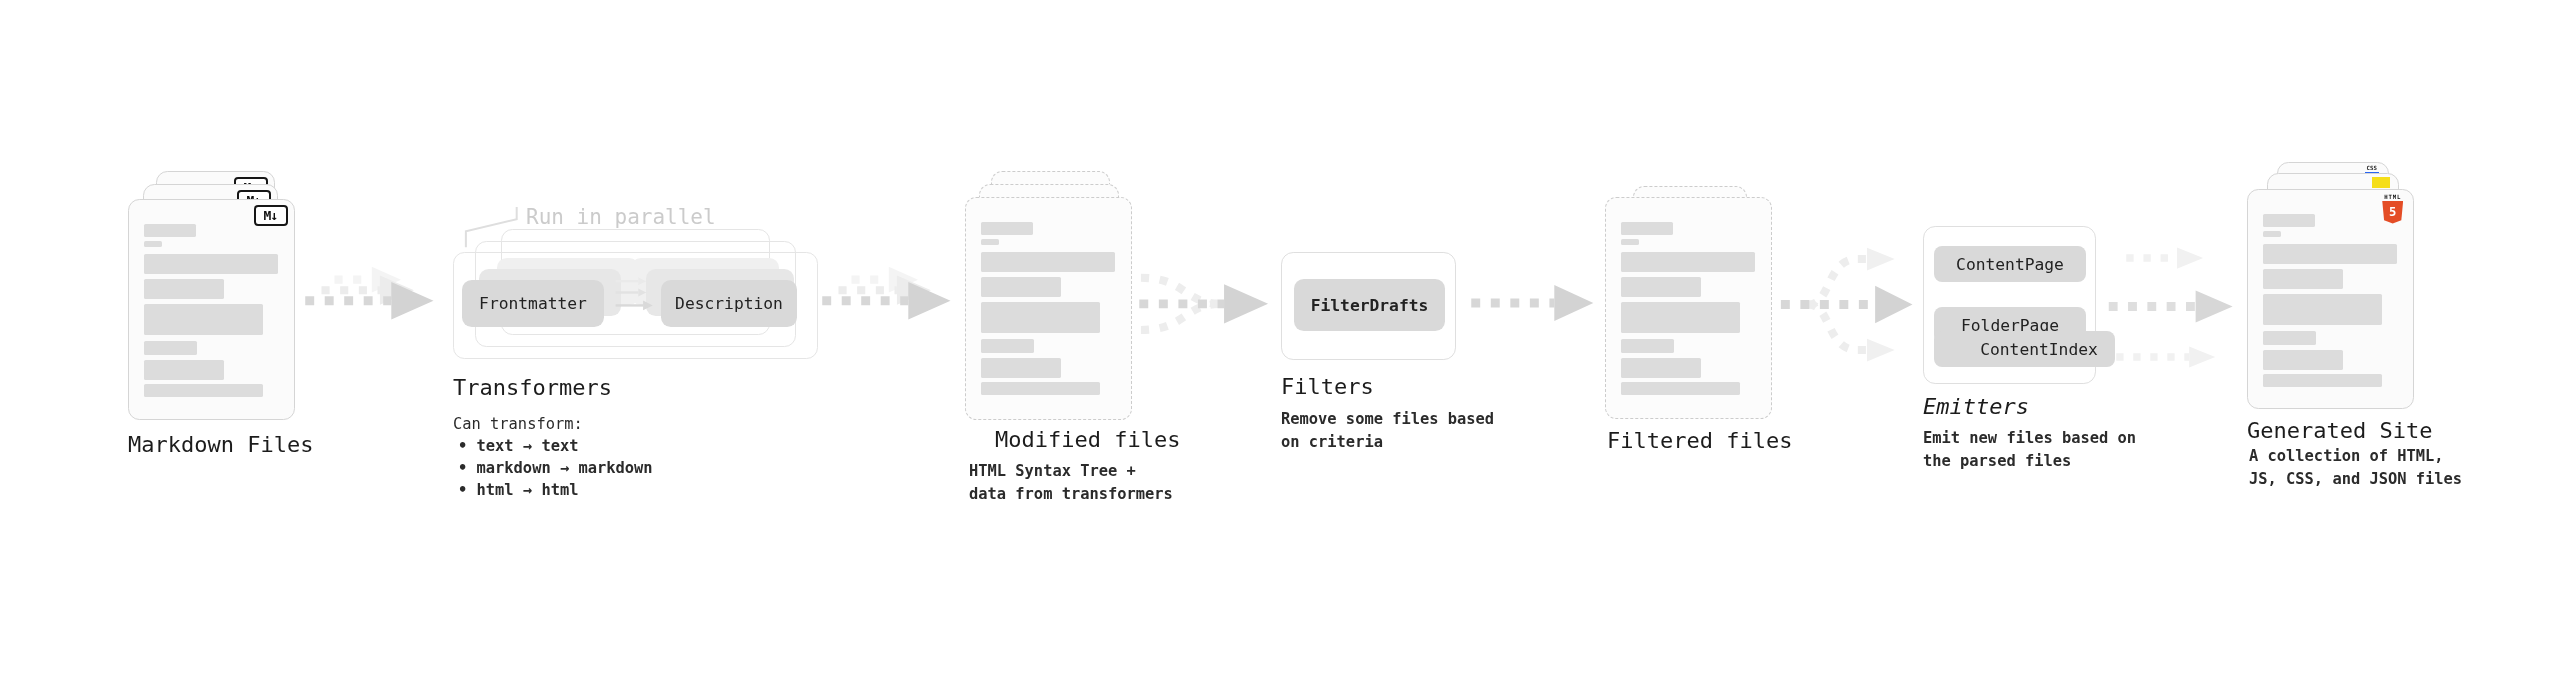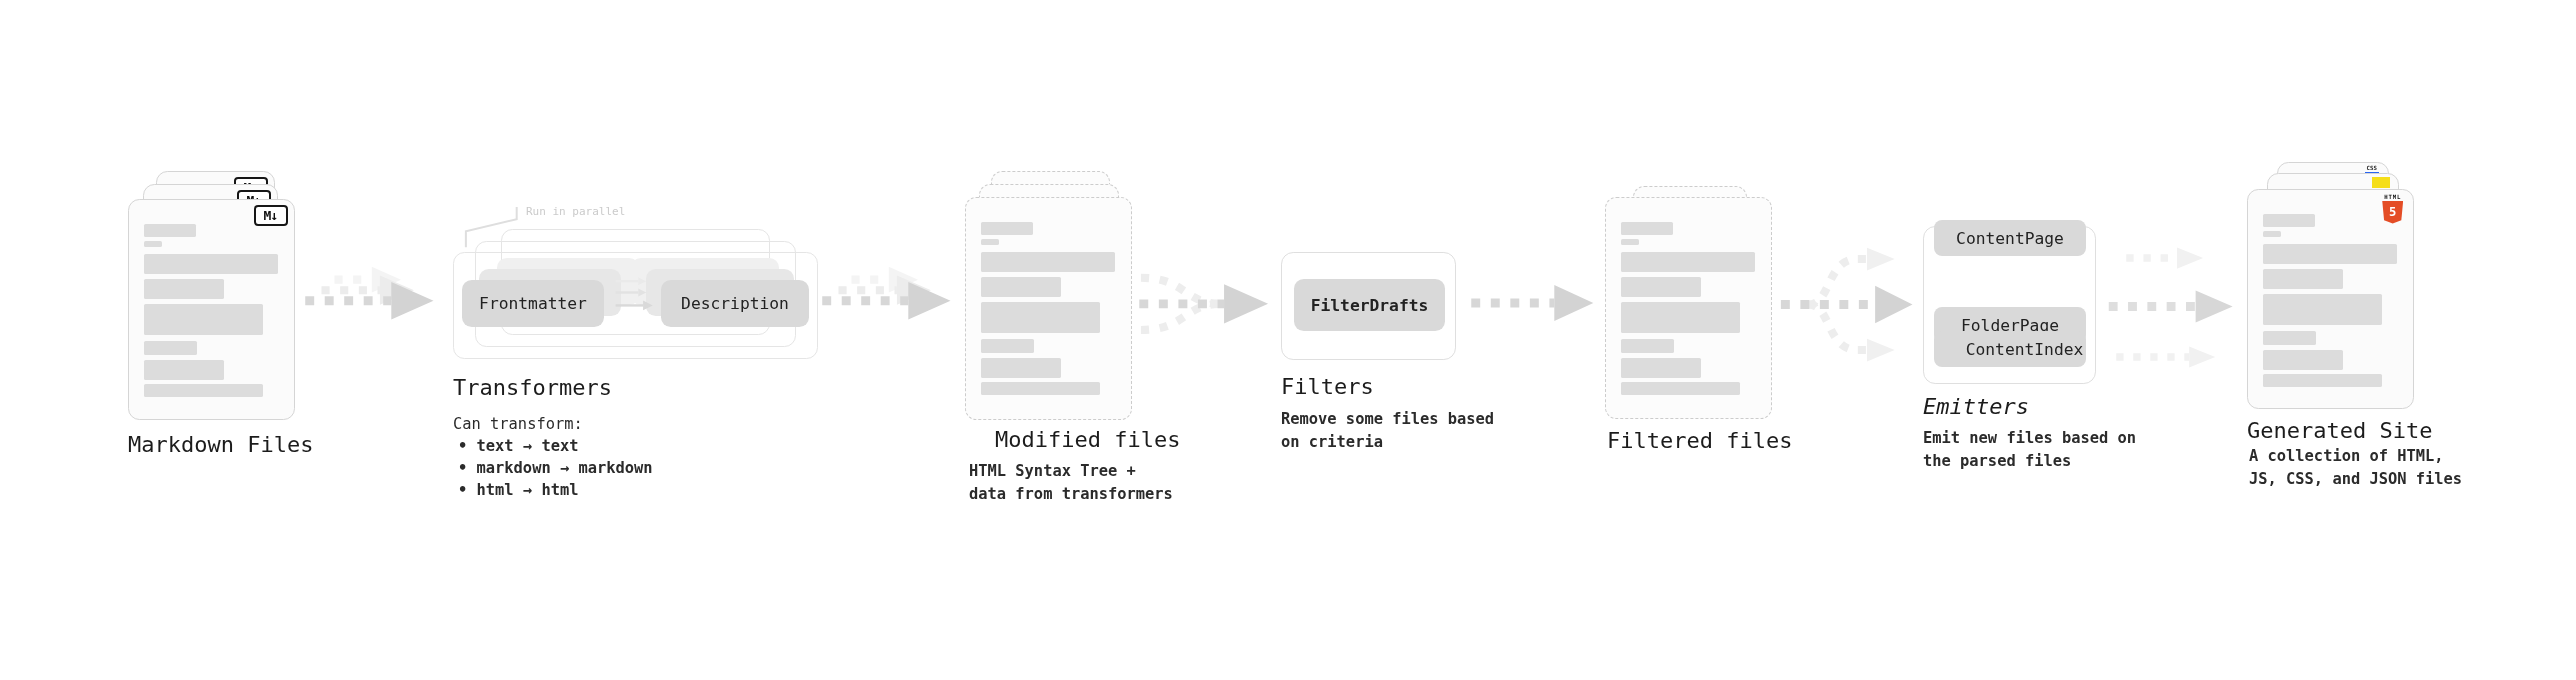--- a/index.html
+++ b/index.html
@@ -27,21 +27,21 @@
   
   .heading{position:absolute;font-size:22px;color:#1c1c1c;white-space:nowrap;}
   .desc{position:absolute;font-size:15.4px;line-height:23px;color:#2b2b2b;white-space:nowrap;}
   .desc div{white-space:nowrap;font-weight:bold;}
   
   .t-box{position:absolute;border:1.6px solid #e5e5e5;border-radius:11.4px;box-sizing:border-box;background:transparent;}
   .pill{position:absolute;background:#d9d9d9;border-radius:9.8px;display:flex;align-items:center;justify-content:center;font-size:16.3px;color:#222;box-sizing:border-box;white-space:nowrap;}
   .pill.ghost1{background:#e7e7e7;}
   .pill.ghost2{background:#f0f0f0;}
   .panel{position:absolute;background:#ffffff;border:1.6px solid #dfdfdf;border-radius:12.2px;box-sizing:border-box;}
-  .callout-text{position:absolute;font-size:11px;color:#cbcbcb;white-space:nowrap;}
+  .callout-text{position:absolute;font-size:21px;color:#cbcbcb;white-space:nowrap;}
   
   .html5-logo{position:absolute;right:9.8px;top:4.1px;width:21px;height:31px;display:flex;flex-direction:column;align-items:center;}
   .html5-word{font-size:5.7px;font-weight:bold;color:#111;letter-spacing:0.8px;line-height:6.5px;}
   .html5-shield{width:21px;height:23px;background:#e44d26;clip-path:polygon(0% 0%,100% 0%,91% 86%,50% 100%,9% 86%);display:flex;align-items:center;justify-content:center;color:#fff;font-size:12.2px;font-weight:bold;}
   .css-badge{position:absolute;right:8.1px;top:1.6px;width:16.3px;height:10.6px;display:flex;flex-direction:column;align-items:center;justify-content:flex-start;}
   .css-word{font-size:5.7px;font-weight:bold;color:#222;line-height:6.5px;letter-spacing:0px;}
   .css-bar{width:14px;height:3.3px;background:#2965f1;margin-top:0.8px;}
   .js-badge{position:absolute;right:8.1px;top:3.3px;width:18px;height:10.6px;background:#f5de19;}
 </style>
 </head>
@@ -89,21 +89,21 @@
     <div class="t-box" style="left:475px;top:241px;width:321px;height:106px;"></div>
 
     <div class="pill ghost2" style="left:497px;top:258px;width:142px;height:47px;"></div>
     <div class="pill ghost2" style="left:631px;top:258px;width:148px;height:47px;"></div>
     <div class="pill ghost1" style="left:479px;top:269px;width:142px;height:47px;"></div>
     <div class="pill ghost1" style="left:646px;top:269px;width:148px;height:47px;"></div>
 
     <div class="t-box" style="left:453px;top:252px;width:365px;height:107px;"></div>
 
     <div class="pill" style="left:462px;top:280px;width:142px;height:47px;text-align:center;">Frontmatter</div>
-    <div class="pill" style="left:661px;top:280px;width:148px;height:47px;">Description</div>
+    <div class="pill" style="left:661px;top:280px;width:136px;height:47px;">Description</div>
 
     <svg class="abs" style="left:614px;top:273px;" width="42" height="39" viewBox="0 0 52 48">
       <line x1="2" y1="10" x2="30" y2="10" stroke="#eaeaea" stroke-width="3"></line>
         <polygon points="30,5 40,10 30,15" fill="#eaeaea"></polygon>
       <line x1="2" y1="24" x2="30" y2="24" stroke="#e2e2e2" stroke-width="3"></line>
         <polygon points="30,19 40,24 30,29" fill="#e2e2e2"></polygon>
       <line x1="2" y1="40" x2="36" y2="40" stroke="#d9d9d9" stroke-width="3"></line>
         <polygon points="36,34 48,40 36,46" fill="#d9d9d9"></polygon>
     </svg>
 
@@ -186,23 +186,23 @@
     <path d="M40,78 C68,78 62,22 100,22 L112,22" fill="none" stroke="#ededed" stroke-width="10" stroke-dasharray="10 12"></path>
     <polygon points="112,8 146,22 112,36" fill="#f0f0f0"></polygon>
     <path d="M40,78 C68,78 62,134 100,134 L112,134" fill="none" stroke="#ededed" stroke-width="10" stroke-dasharray="10 12"></path>
     <polygon points="112,120 146,134 112,148" fill="#f0f0f0"></polygon>
     <line x1="6" y1="78" x2="122" y2="78" stroke="#d7d7d7" stroke-width="11" stroke-dasharray="11 13"></line>
     <polygon points="122,55 168,78 122,101" fill="#d3d3d3"></polygon>
   </svg>
 
   <div>
     <div class="panel" style="left:1923px;top:226px;width:173px;height:158px;"></div>
-    <div class="pill" style="left:1934px;top:220px;width:152px;height:36px;border-radius:8.1px;">ContentPage</div>
+    <div class="pill" style="left:1934px;top:246px;width:152px;height:36px;border-radius:8.1px;">ContentPage</div>
     <div class="pill" style="left:1934px;top:284px;width:152px;height:36px;border-radius:8.1px;margin-top:23px;">FolderPage</div>
-    <div class="pill" style="left:1934px;top:331px;width:152px;height:36px;border-radius:8.1px;padding-left:29px;">ContentIndex</div>
+    <div class="pill" style="left:1934px;top:331px;width:181px;height:36px;border-radius:8.1px;padding-left:29px;">ContentIndex</div>
     <div class="heading" style="left:1923px;top:394px;font-style:italic;">Emitters</div>
     <div class="desc" style="left:1923px;top:427px;">
       <div>Emit new files based on</div>
       <div>the parsed files</div>
     </div>
   </div>
 
   <svg class="abs" style="left:2123px;top:244px;" width="85" height="28" viewBox="0 0 104 34">
     <line x1="4" y1="17" x2="66" y2="17" stroke="#f1f1f1" stroke-width="9" stroke-dasharray="9 12"></line>
     <polygon points="66,4 98,17 66,30" fill="#f1f1f1"></polygon>

